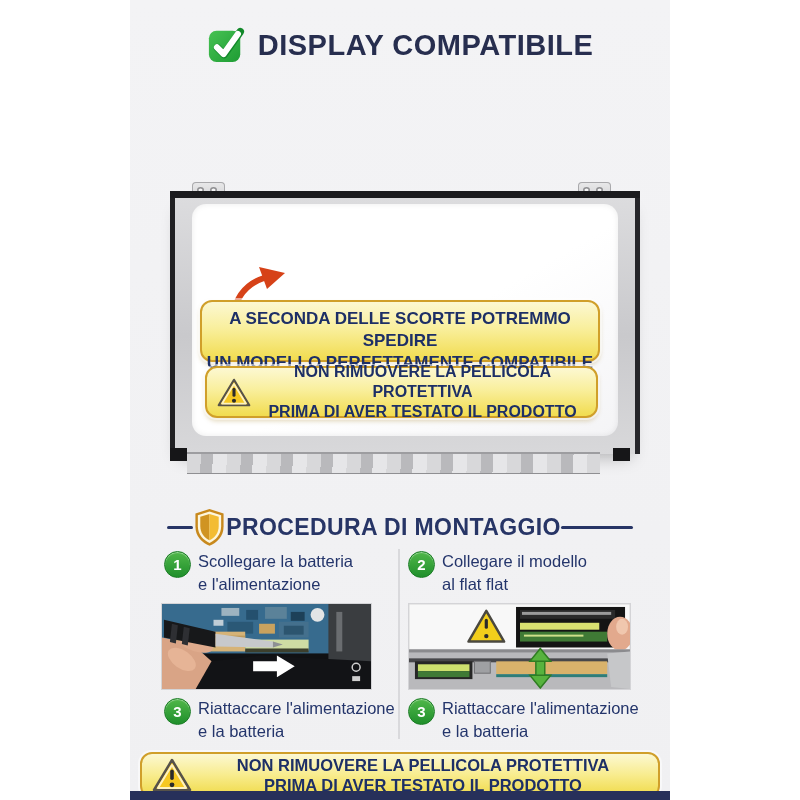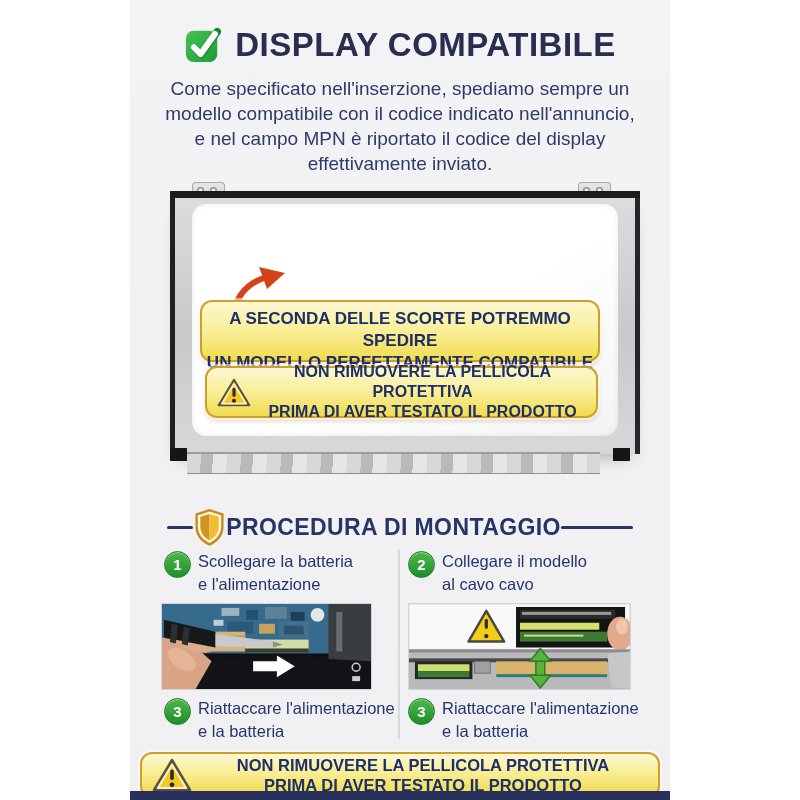--- a/index.html
+++ b/index.html
@@ -4,21 +4,21 @@
 <style>
   html,body{margin:0;padding:0;background:#ffffff;}
   .canvas{position:relative;width:800px;height:800px;background:#ffffff;overflow:hidden;
           font-family:"Liberation Sans",sans-serif;}
   .column{position:absolute;left:130px;top:0;width:540px;height:800px;
           background:linear-gradient(180deg,#f3f3f5 0%,#f0f0f2 100%);}
 
   
   .hdr{position:absolute;top:26px;left:0;width:540px;display:flex;align-items:center;
        justify-content:center;gap:13px;}
-  .hdr-title{font-size:33px;font-weight:bold;color:#272e4f;letter-spacing:.5px;}
+  .hdr-title{font-size:29px;font-weight:bold;color:#272e4f;letter-spacing:.5px;}
   .para{position:absolute;top:76px;left:0;width:540px;text-align:center;color:#2e3a68;
         font-size:19px;line-height:25px;}
   .para div{white-space:nowrap;}
 
   
   .panel{position:absolute;left:40px;top:182px;width:460px;height:292px;}
   .bracket{position:absolute;top:0;width:33px;height:30px;border-radius:4px 4px 0 0;
            background:linear-gradient(180deg,#e9e9ea,#c2c2c5);box-shadow:inset 0 0 0 1px #a9a9ac;}
   .bracket .hole{position:absolute;top:5px;width:7px;height:6px;border-radius:50%;
                  background:#f5f5f6;box-shadow:inset 0 0 0 1.5px #8e8e91;}
@@ -97,26 +97,20 @@
               <stop offset="1" stop-color="#1e9c34"></stop>
           </linearGradient>
         </defs>
         <rect x="2" y="5" width="33" height="33" rx="8" fill="url(#cg)"></rect>
         <path d="M11 23 L18 30 L35 6" fill="none" stroke="#12892a" stroke-width="8" stroke-linecap="round" stroke-linejoin="round"></path>
         <path d="M10.5 22.5 L17.5 29.5 L32.5 8.5" fill="none" stroke="#ffffff" stroke-width="6.5" stroke-linecap="round" stroke-linejoin="round"></path>
       </svg>
       <span class="hdr-title">DISPLAY COMPATIBILE</span>
     </div>
 
-    <div class="para">
-      <div>Come specificato nell'inserzione, spediamo sempre un</div>
-      <div>modello compatibile con il codice indicato nell'annuncio,</div>
-      <div>e nel campo MPN è riportato il codice del display</div>
-      <div>effettivamente inviato.</div>
-    </div>
 
     <div class="panel">
       <div class="bracket bl">
         <span class="hole h1"></span>
         <span class="hole h2"></span>
       </div>
       <div class="bracket br">
         <span class="hole h1"></span>
         <span class="hole h2"></span>
       </div>
@@ -173,21 +167,21 @@
       <span class="step-label">
         <span>Scollegare la batteria</span><br>
         <span>e l'alimentazione</span>
       </span>
     </div>
 
     <div class="step s2">
       <span class="badge">2</span>
       <span class="step-label">
         <span>Collegare il modello</span><br>
-        <span>al cavo cavo</span>
+        <span>al flat flat</span>
       </span>
     </div>
 
     <div class="photo pl">
       <svg viewBox="0 0 211 86" preserveAspectRatio="none">
         <rect width="211" height="86" fill="#101113"></rect>
         <rect x="0" y="0" width="211" height="50" fill="#376b8e"></rect>
         <rect x="168" y="0" width="43" height="86" fill="#3a3d40"></rect>
         <rect x="176" y="8" width="6" height="40" fill="#6a6d70"></rect>
         <rect x="60" y="4" width="18" height="8" fill="#9db3c0"></rect>

